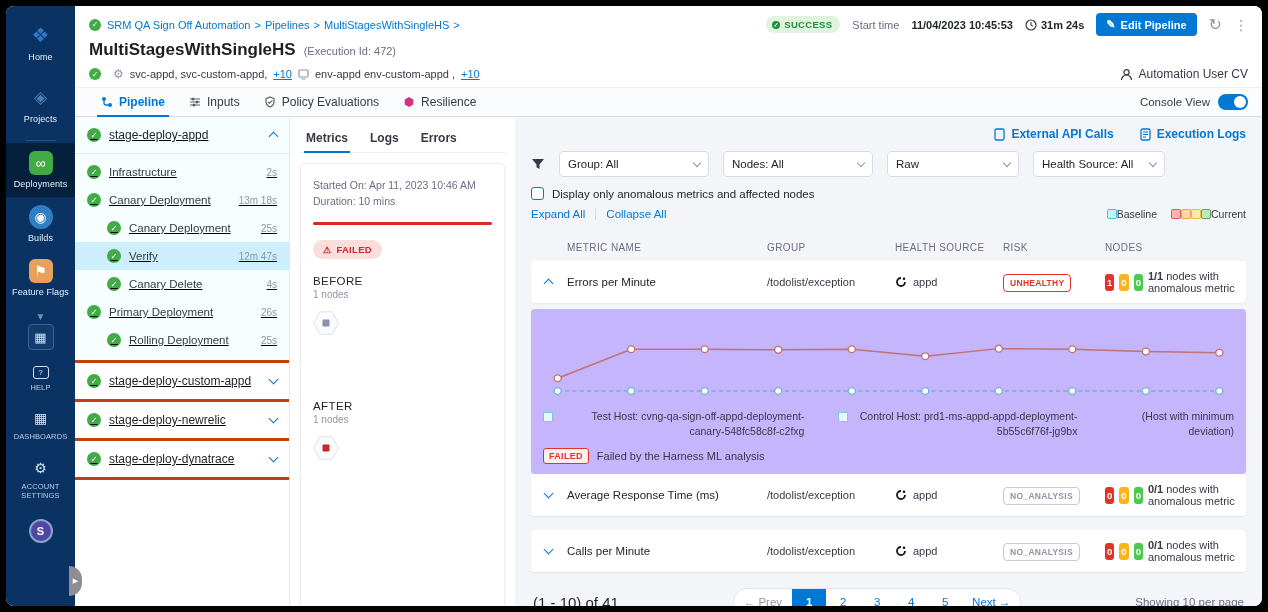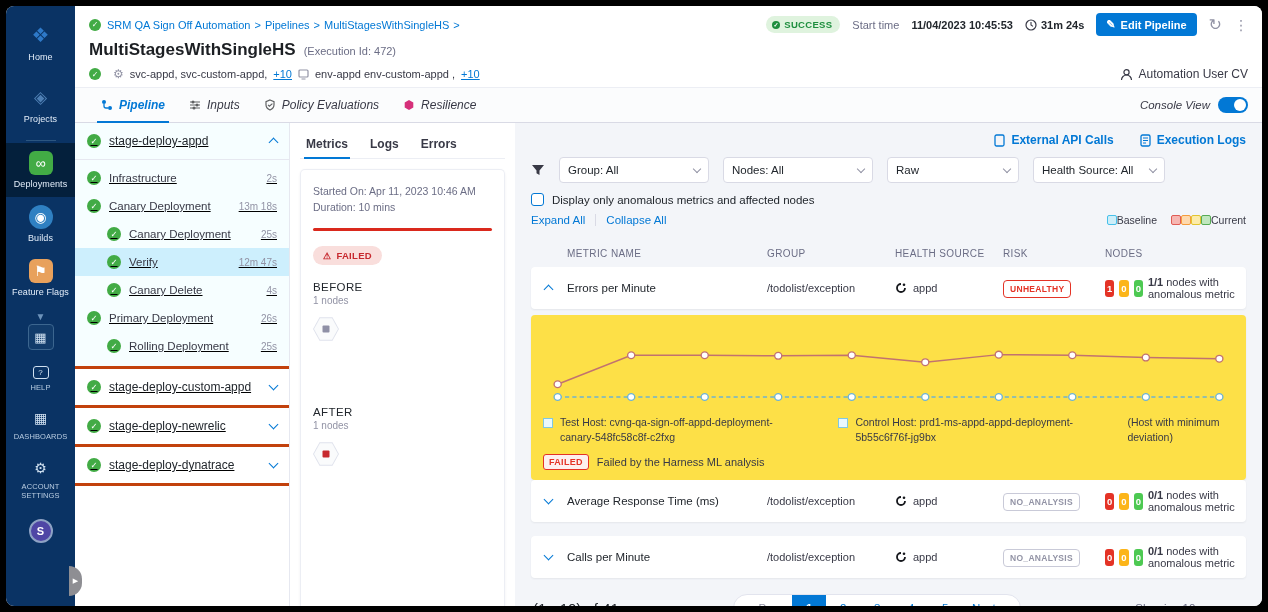--- a/index.html
+++ b/index.html
@@ -40,21 +40,21 @@
   .btn-primary { background:#0278d5; color:#fff; font-size:11px; font-weight:bold; border:none; border-radius:4px; padding:5px 10px; display:flex; align-items:center; gap:5px; cursor:pointer; }
   .icon-btn { color:#9293a5; font-size:14px; cursor:pointer; background:none; border:none; }
   .title-row { display:flex; align-items:baseline; gap:8px; margin-top:4px; }
   .page-title { font-size:17px; font-weight:bold; color:#1c1f23; }
   .exec-id { font-size:11px; color:#6b6d85; }
   .svc-row { display:flex; align-items:center; gap:6px; margin-top:7px; font-size:11px; color:#383946; }
   .link-more { color:#0278d5; text-decoration:underline; cursor:pointer; }
   .gear-ico, .env-ico { color:#9293a5; font-size:12px; }
   .svc-right { margin-left:auto; display:flex; align-items:center; gap:6px; color:#383946; font-size:12px; }
 
-  .tabbar { height:36px; background:#fbfcfd; border-top:1px solid #eceef4; border-bottom:1px solid #d9dae5; display:flex; align-items:stretch; padding:0 14px; flex:none;font-style:italic; }
+  .tabbar { height:30px; background:#fbfcfd; border-top:1px solid #eceef4; border-bottom:1px solid #d9dae5; display:flex; align-items:stretch; padding:0 14px; flex:none; }
   .tab { display:flex; align-items:center; gap:6px; padding:0 12px; font-size:12px; color:#383946; cursor:pointer; position:relative; }
   .tab.active { color:#0278d5; font-weight:bold; }
   .tab.active::after { content:""; position:absolute; left:8px; right:8px; bottom:-1px; height:2px; background:#0278d5; }
   .tabbar-right { margin-left:auto; display:flex; align-items:center; gap:8px; font-size:11.5px; color:#383946; }
   .toggle { width:30px; height:16px; border-radius:8px; background:#0278d5; position:relative; cursor:pointer; }
   .toggle .knob { position:absolute; right:2px; top:2px; width:12px; height:12px; border-radius:50%; background:#fff; }
 
   .content { flex:1; display:flex; min-height:0; }
 
   
@@ -130,21 +130,21 @@
   .mgroup, .msrc { font-size:11px; color:#383946; display:flex; align-items:center; gap:6px; }
   .risk-badge { display:inline-block; font-size:8.5px; font-weight:bold; letter-spacing:.3px; padding:3px 6px; border-radius:4px; border:1px solid; }
   .risk-unhealthy { color:#e43326; border-color:#e43326; background:#fff; }
   .risk-noanalysis { color:#9293a5; border-color:#c9cad8; background:#fff; }
   .nodes-cell { display:flex; align-items:center; gap:5px; font-size:11px; color:#383946; }
   .nbadge { width:17px; height:17px; border-radius:3px; color:#fff; font-size:9.5px; font-weight:bold; display:flex; align-items:center; justify-content:center; }
   .nb-red { background:#e43326; }
   .nb-yellow { background:#fcb519; }
   .nb-green { background:#4dc952; }
   .nsum b { margin-right:3px; }
-  .chart-card { background:#fde047; border-radius:4px; margin-top:6px; padding:10px 12px 10px; box-shadow:0 1px 2px rgba(40,41,61,.07); }
+  .chart-card { background:#c4b5fd; border-radius:4px; margin-top:6px; padding:10px 12px 10px; box-shadow:0 1px 2px rgba(40,41,61,.07);text-align:right; }
   .chart-svg { width:100%; height:86px; display:block; }
   .hosts { display:flex; gap:34px; margin-top:4px; }
   .host { display:flex; gap:7px; max-width:268px; }
   .host-cb { width:10px; height:10px; border:1px solid #7fc8e2; background:#eaf8fd; margin-top:3px; flex:none; cursor:pointer; }
   .host-label { font-size:10.5px; color:#383946; line-height:1.4; }
   .host-note { font-size:10.5px; color:#383946; line-height:1.4; margin-left:16px; }
   .ml-row { display:flex; align-items:center; gap:8px; margin-top:10px; }
   .failed-outline { color:#e43326; border:1px solid #e43326; background:#fdf0ef; font-size:9px; font-weight:bold; border-radius:3px; padding:2px 5px; letter-spacing:.3px; }
   .ml-msg { font-size:11px; color:#383946; }
   .gap-big { height:22px; }

